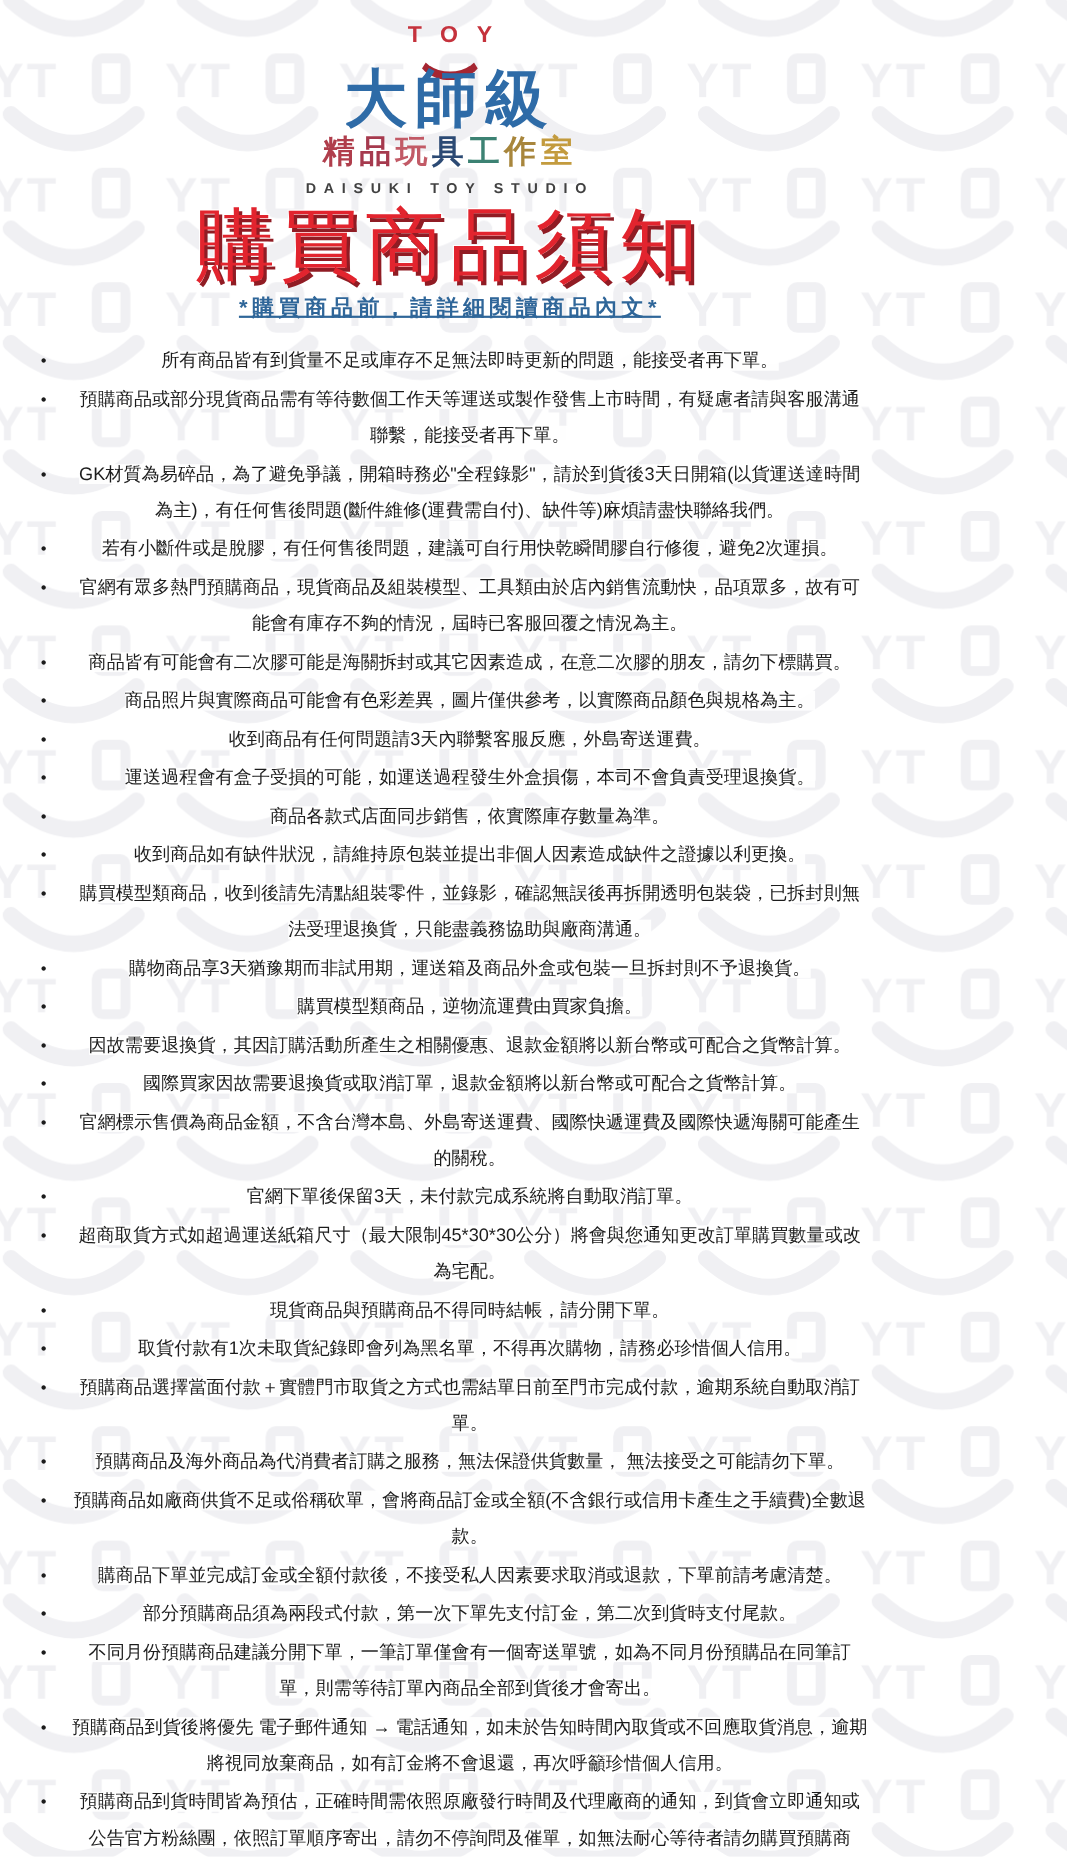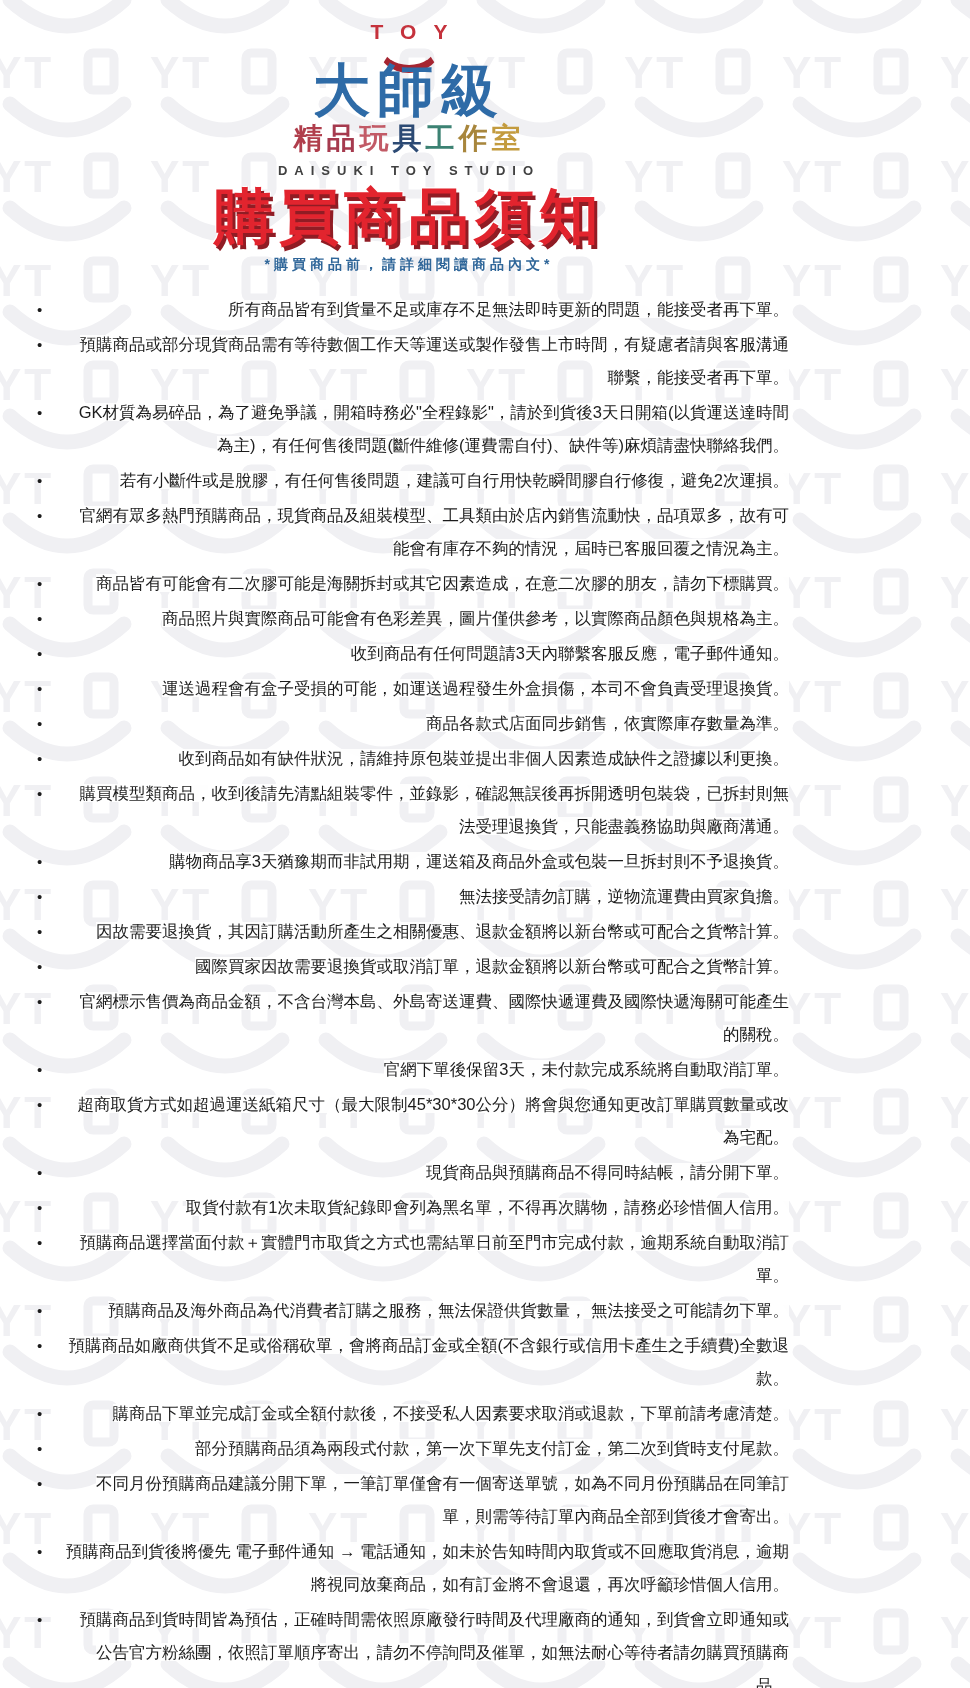--- a/index.html
+++ b/index.html
@@ -31,43 +31,43 @@
     font-size:57px;font-weight:bold;letter-spacing:7px;line-height:1.12;
   }
   .brand-subtitle{
     font-size:29px;font-weight:bold;letter-spacing:4px;margin-top:0px;line-height:1.1;
   }
   .studio-name{
     font-size:13px;font-weight:bold;color:#414141;
     letter-spacing:7px;margin-top:9px;line-height:1.1;
   }
   .page-title{
-    font-size:60px;font-weight:700;
+    font-size:72px;font-weight:400;
     color:var(--title-red,#e2242e);
     letter-spacing:5px;line-height:1.0;margin-top:9px;
     text-shadow:3px 4px 0 var(--title-shadow,#901c24), -1px -1px 0 #ffffff, 1px -1px 0 #ffffff;
   }
   .page-subtitle{
     color:var(--subtitle-blue,#2f6699);
-    font-size:14px;font-weight:bold;letter-spacing:4px;margin-top:9px;line-height:1.2;
+    font-size:20px;font-weight:bold;letter-spacing:4px;margin-top:9px;line-height:1.2;text-decoration:underline;
   }
 
   .notices{
     margin:20px 0 0 0;
     padding:0 25px 0 28px;
     list-style:none;
   }
   .notices li{
     position:relative;
     padding-left:33px;
     font-size:16.5px;
     line-height:33px;
     color:var(--text-black,#1c1c1c);
     margin-bottom:2px;
-    text-align:right;
+    text-align:center;
   }
   .notices li::before{
     content:"\2022";
     position:absolute;left:5px;top:0;
     font-size:15px;color:var(--text-black,#1c1c1c);
   }
   .notices li span{
     background:rgba(255,255,255,0.92);
   }
 </style>
@@ -99,27 +99,27 @@
   </header>
 
   <ul class="notices">
       <li><span>所有商品皆有到貨量不足或庫存不足無法即時更新的問題，能接受者再下單。</span></li>
       <li><span>預購商品或部分現貨商品需有等待數個工作天等運送或製作發售上市時間，有疑慮者請與客服溝通聯繫，能接受者再下單。</span></li>
       <li><span>GK材質為易碎品，為了避免爭議，開箱時務必"全程錄影"，請於到貨後3天日開箱(以貨運送達時間為主)，有任何售後問題(斷件維修(運費需自付)、缺件等)麻煩請盡快聯絡我們。</span></li>
       <li><span>若有小斷件或是脫膠，有任何售後問題，建議可自行用快乾瞬間膠自行修復，避免2次運損。</span></li>
       <li><span>官網有眾多熱門預購商品，現貨商品及組裝模型、工具類由於店內銷售流動快，品項眾多，故有可能會有庫存不夠的情況，屆時已客服回覆之情況為主。</span></li>
       <li><span>商品皆有可能會有二次膠可能是海關拆封或其它因素造成，在意二次膠的朋友，請勿下標購買。</span></li>
       <li><span>商品照片與實際商品可能會有色彩差異，圖片僅供參考，以實際商品顏色與規格為主。</span></li>
-      <li><span>收到商品有任何問題請3天內聯繫客服反應，電子郵件通知。</span></li>
+      <li><span>收到商品有任何問題請3天內聯繫客服反應，外島寄送運費。</span></li>
       <li><span>運送過程會有盒子受損的可能，如運送過程發生外盒損傷，本司不會負責受理退換貨。</span></li>
       <li><span>商品各款式店面同步銷售，依實際庫存數量為準。</span></li>
       <li><span>收到商品如有缺件狀況，請維持原包裝並提出非個人因素造成缺件之證據以利更換。</span></li>
       <li><span>購買模型類商品，收到後請先清點組裝零件，並錄影，確認無誤後再拆開透明包裝袋，已拆封則無法受理退換貨，只能盡義務協助與廠商溝通。</span></li>
       <li><span>購物商品享3天猶豫期而非試用期，運送箱及商品外盒或包裝一旦拆封則不予退換貨。</span></li>
-      <li><span>無法接受請勿訂購，逆物流運費由買家負擔。</span></li>
+      <li><span>購買模型類商品，逆物流運費由買家負擔。</span></li>
       <li><span>因故需要退換貨，其因訂購活動所產生之相關優惠、退款金額將以新台幣或可配合之貨幣計算。</span></li>
       <li><span>國際買家因故需要退換貨或取消訂單，退款金額將以新台幣或可配合之貨幣計算。</span></li>
       <li><span>官網標示售價為商品金額，不含台灣本島、外島寄送運費、國際快遞運費及國際快遞海關可能產生的關稅。</span></li>
       <li><span>官網下單後保留3天，未付款完成系統將自動取消訂單。</span></li>
       <li><span>超商取貨方式如超過運送紙箱尺寸（最大限制45*30*30公分）將會與您通知更改訂單購買數量或改為宅配。</span></li>
       <li><span>現貨商品與預購商品不得同時結帳，請分開下單。</span></li>
       <li><span>取貨付款有1次未取貨紀錄即會列為黑名單，不得再次購物，請務必珍惜個人信用。</span></li>
       <li><span>預購商品選擇當面付款＋實體門市取貨之方式也需結單日前至門市完成付款，逾期系統自動取消訂單。</span></li>
       <li><span>預購商品及海外商品為代消費者訂購之服務，無法保證供貨數量， 無法接受之可能請勿下單。</span></li>
       <li><span>預購商品如廠商供貨不足或俗稱砍單，會將商品訂金或全額(不含銀行或信用卡產生之手續費)全數退款。</span></li>

